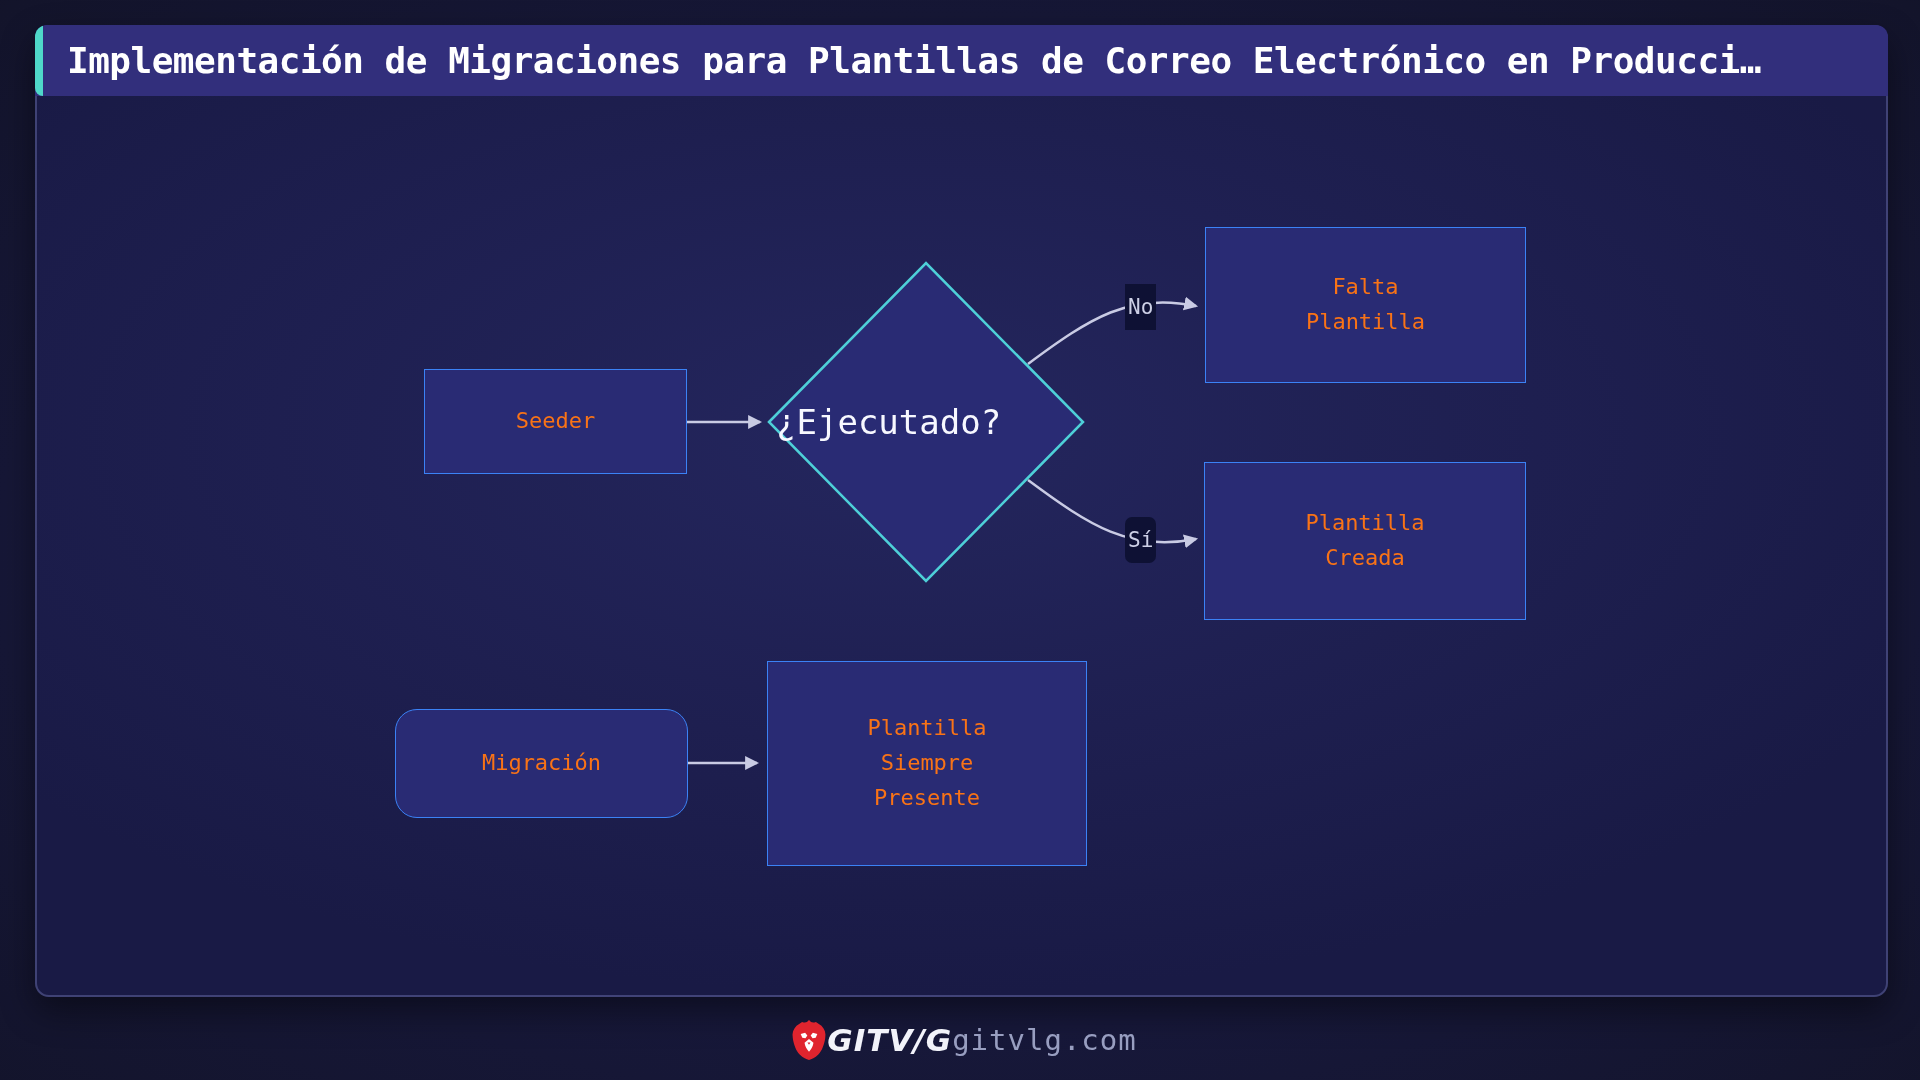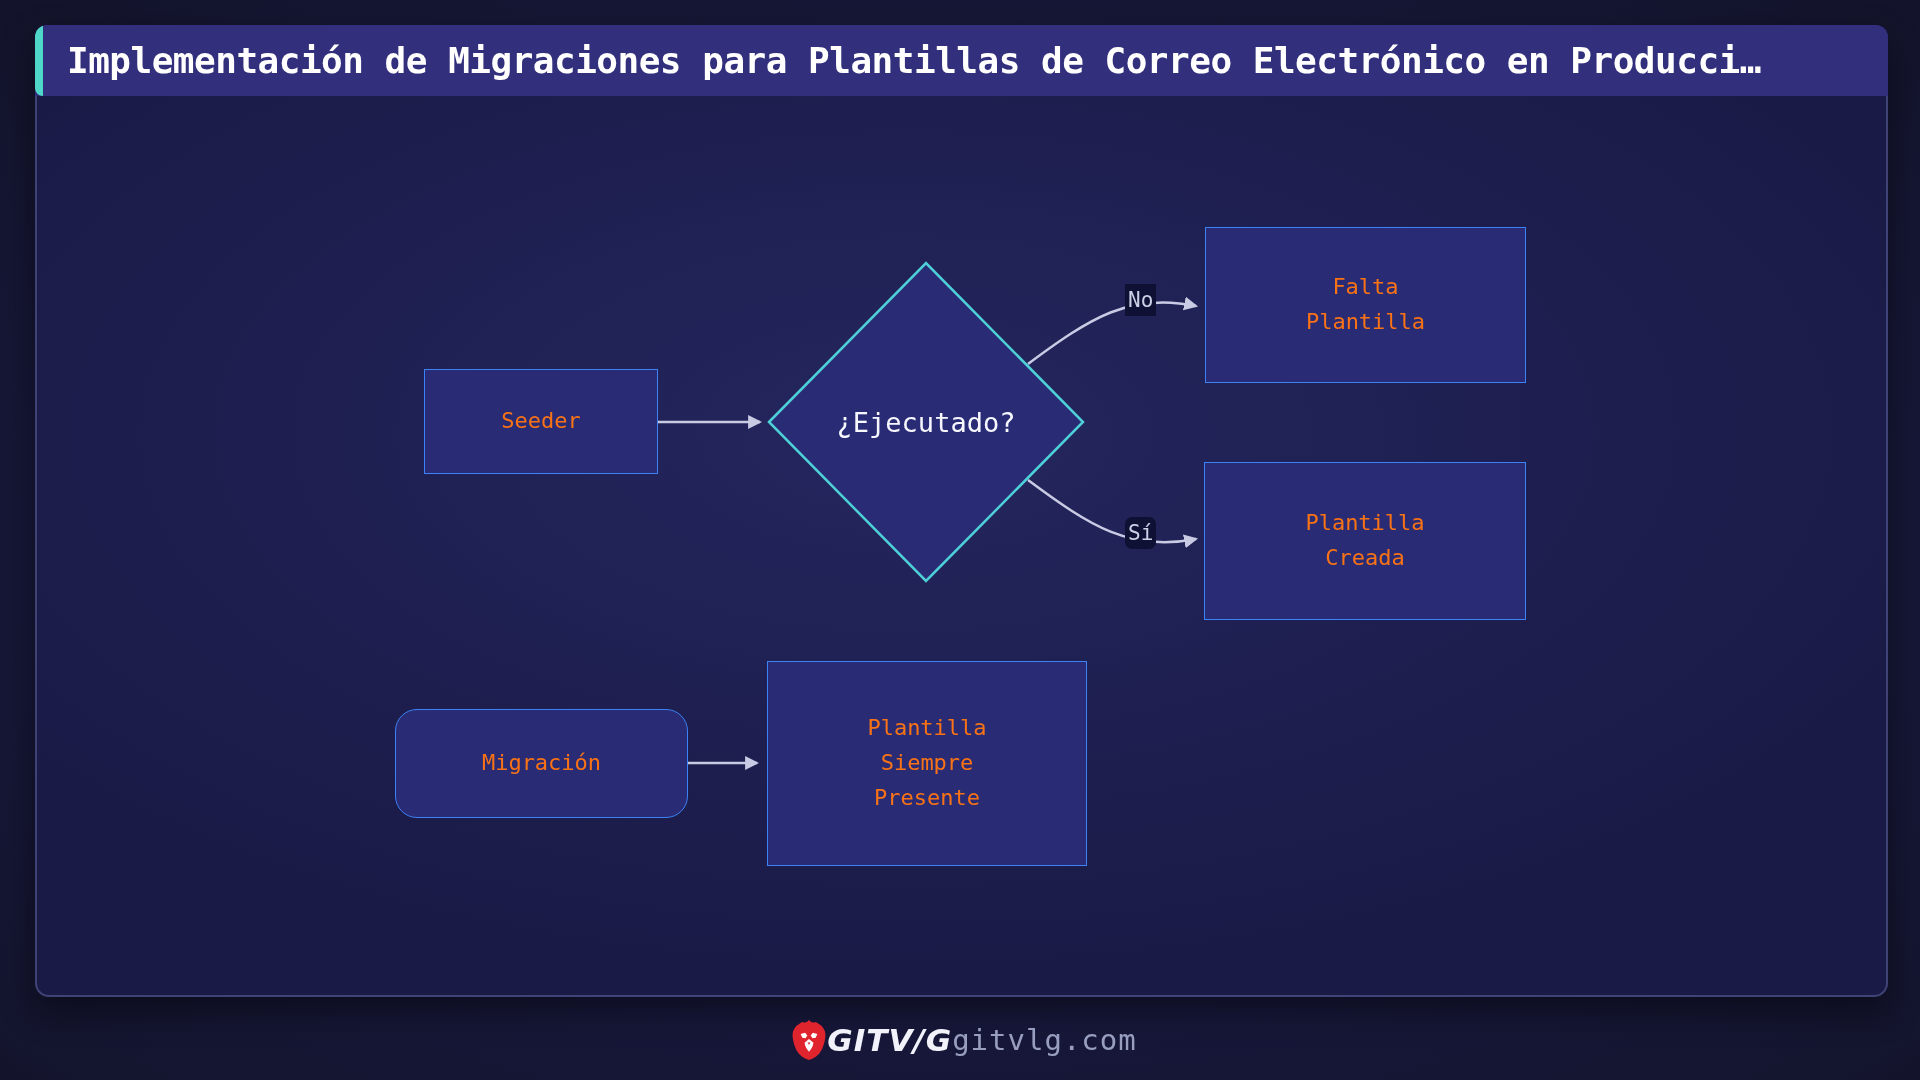--- a/index.html
+++ b/index.html
@@ -45,38 +45,38 @@
   
   .node {
     position: absolute;
     background: #292b74;
     border: 1px solid #3b82f6;
     display: flex; align-items: center; justify-content: center;
     text-align: center;
     color: #f97316; font-size: 22px; line-height: 1.58;
     white-space: pre-line;
   }
-  .node-seeder    { left: 424px;  top: 369px; width: 234px; height: 105px; }
+  .node-seeder    { left: 424px;  top: 369px; width: 263px; height: 105px; }
   .node-falta     { left: 1205px; top: 227px; width: 321px; height: 156px; }
   .node-creada    { left: 1204px; top: 462px; width: 322px; height: 158px; }
   .node-migracion { left: 395px;  top: 709px; width: 293px; height: 109px; border-radius: 22px; }
   .node-siempre   { left: 767px;  top: 661px; width: 320px; height: 205px; }
 
   .diamond-label {
     position: absolute; left: 776px; top: 390px; width: 300px; height: 64px;
-    display: flex; align-items: center; justify-content: center;
-    color: #f7f8ff; font-size: 27px;
+    display: flex; align-items: center; 
+    color: #f7f8ff; font-size: 34px;
   }
 
   
   .edge-label {
     position: absolute;
     background: #0e1134;
     color: #cdd0e6; font-size: 21px; line-height: 1.35;
-    padding: 2px 3px;
+    padding: 9px 3px;
     text-align: right;
   }
   .edge-label-no { left: 1125px; top: 284px; }
   .edge-label-si { left: 1125px; top: 517px; border-radius: 7px; }
 
   
   .footer {
     position: absolute; left: 4px; top: 1008px; width: 1920px; height: 64px;
     display: flex; align-items: center; justify-content: center; 
   }

